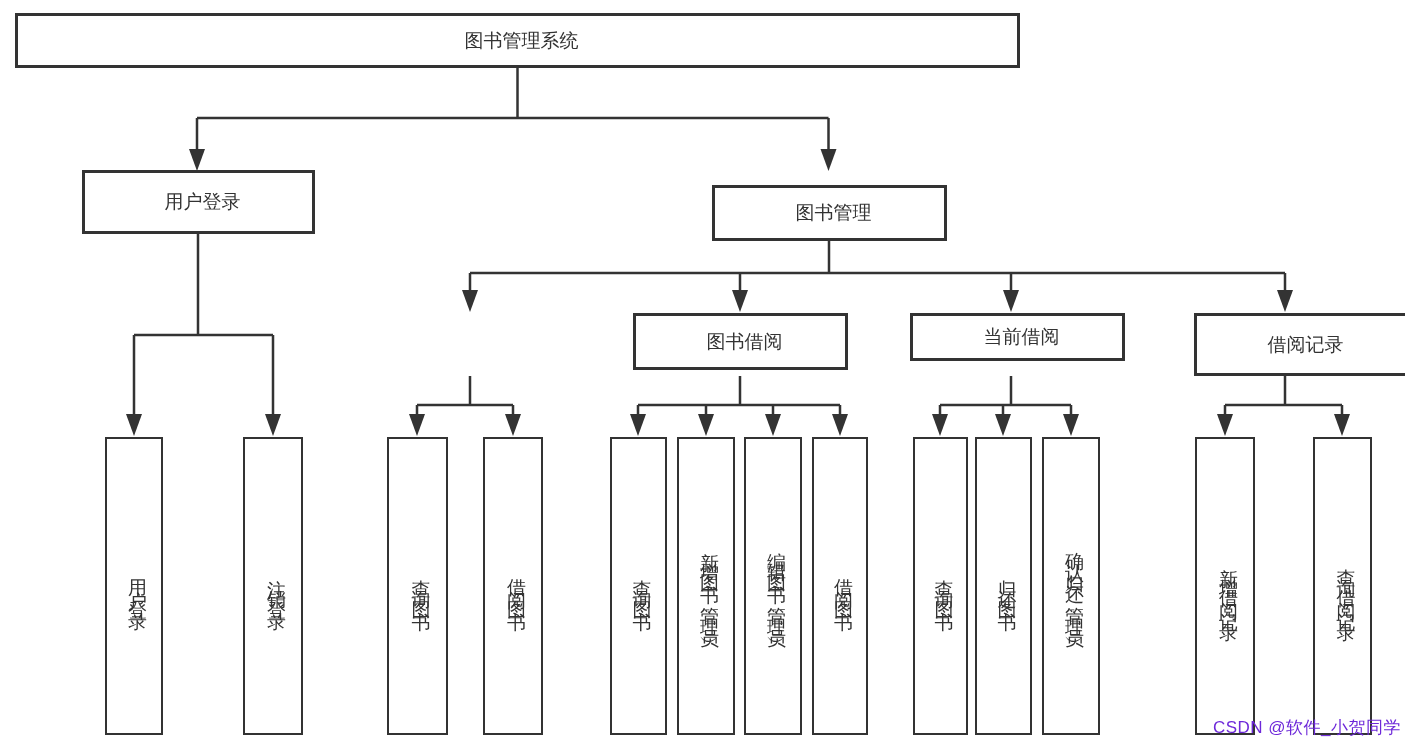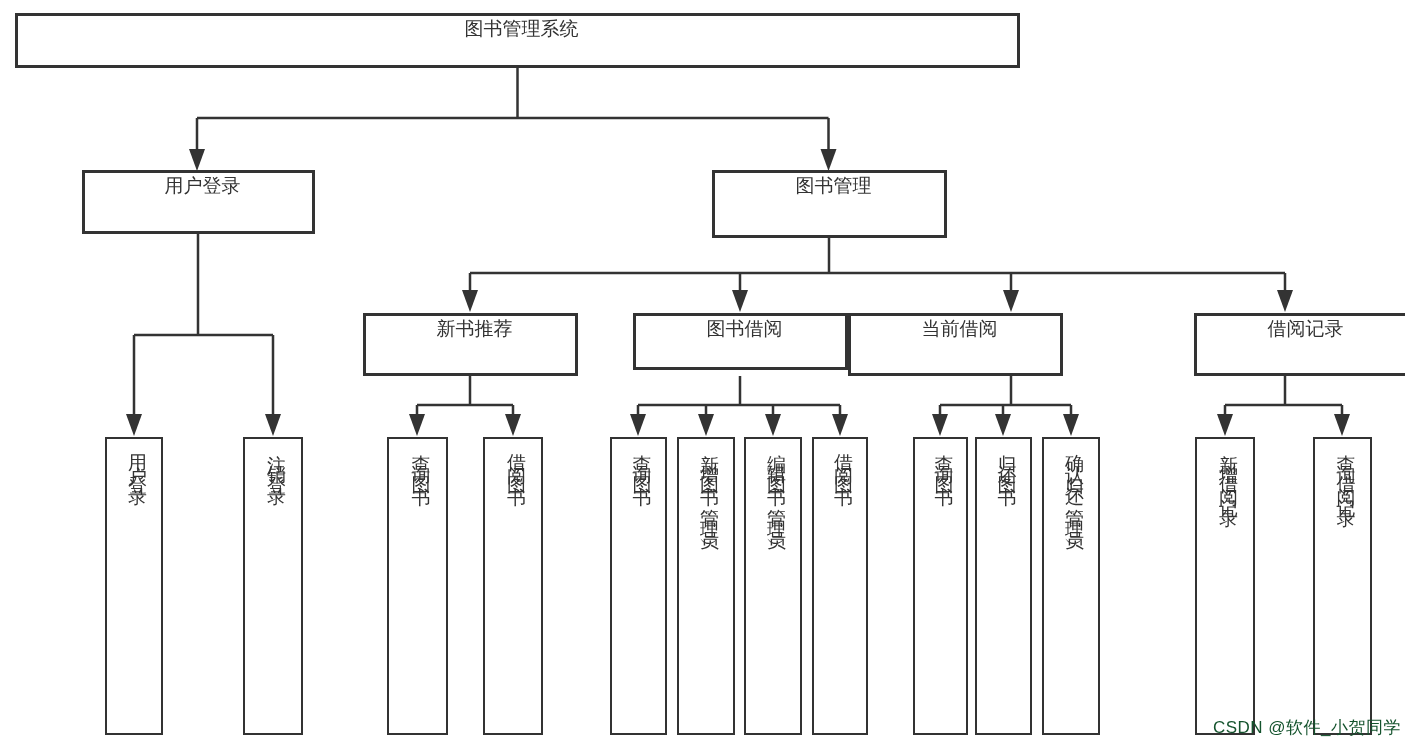--- a/index.html
+++ b/index.html
@@ -12,43 +12,43 @@
     overflow: hidden;
   }
   #connectors { position: absolute; left: 0; top: 0; z-index: 1; }
   .box {
     position: absolute;
     box-sizing: border-box;
     background: #ffffff;
     border: 3px solid #333333;
     color: #333333;
     display: flex;
-    align-items: flex-start;
+    align-items: center;
     justify-content: center;
     font-size: 19px;
     z-index: 2;
     white-space: nowrap;
     padding-left: 8px;
   }
   .vbox { border-width: 2.5px; }
   .vbox .vtext {
     writing-mode: vertical-rl;
     text-orientation: mixed;
     letter-spacing: 11px;
     line-height: 1;
   }
   
   #n-root        { left: 15px;   top: 13px;  width: 1005px; height: 55px; }
   
   #n-user-login  { left: 82px;   top: 170px; width: 233px;  height: 64px; }
-  #n-book-mgmt   { left: 712px;  top: 170px; width: 235px;  height: 68px; }
+  #n-book-mgmt   { left: 712px;  top: 185px; width: 235px;  height: 56px; }
   
   #n-newbook     { left: 363px;  top: 313px; width: 215px;  height: 63px; }
   #n-borrowing   { left: 633px;  top: 313px; width: 215px;  height: 57px; }
-  #n-current     { left: 848px;  top: 313px; width: 215px;  height: 63px; }
+  #n-current     { left: 910px;  top: 313px; width: 215px;  height: 48px; }
   #n-records     { left: 1178px; top: 313px; width: 215px;  height: 63px; margin-left: 16px; }
   
   .vbox          { top: 437px; height: 298px; }
   #v-ul-0 { left: 105px;  width: 58px; }
   #v-ul-1 { left: 243px;  width: 60px; }
   #v-nb-0 { left: 387px;  width: 61px; }
   #v-nb-1 { left: 483px;  width: 60px; }
   #v-bb-0 { left: 610px;  width: 57px; }
   #v-bb-1 { left: 677px;  width: 58px; }
   #v-bb-2 { left: 744px;  width: 58px; }
@@ -56,21 +56,21 @@
   #v-cb-0 { left: 913px;  width: 55px; }
   #v-cb-1 { left: 975px;  width: 57px; }
   #v-cb-2 { left: 1042px; width: 58px; }
   #v-br-0 { left: 1195px; width: 60px; }
   #v-br-1 { left: 1313px; width: 59px; }
   #watermark {
     position: absolute;
     right: 4px;
     top: 716px;
     font-size: 17px;
-    color: #14532d;
+    color: #6d28d9;
     z-index: 5;
     letter-spacing: 0.5px;
   }
 </style>
 </head>
 <body>
 
 <div id="canvas">
 
   <svg id="connectors" width="1405" height="747" viewBox="0 0 1405 747">
@@ -110,23 +110,20 @@
     <span>图书管理系统</span>
   </div>
 
   <div id="n-user-login" class="box">
     <span>用户登录</span>
   </div>
   <div id="n-book-mgmt" class="box">
     <span>图书管理</span>
   </div>
 
-  <div id="n-newbook" class="box">
-    <span>新书推荐</span>
-  </div>
   <div id="n-borrowing" class="box">
     <span>图书借阅</span>
   </div>
   <div id="n-current" class="box">
     <span>当前借阅</span>
   </div>
   <div id="n-records" class="box">
     <span>借阅记录</span>
   </div>
 

